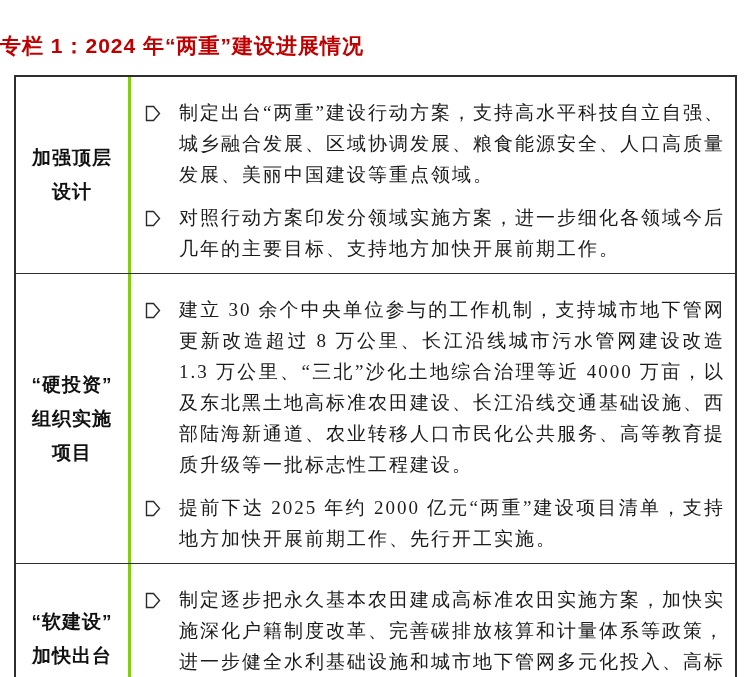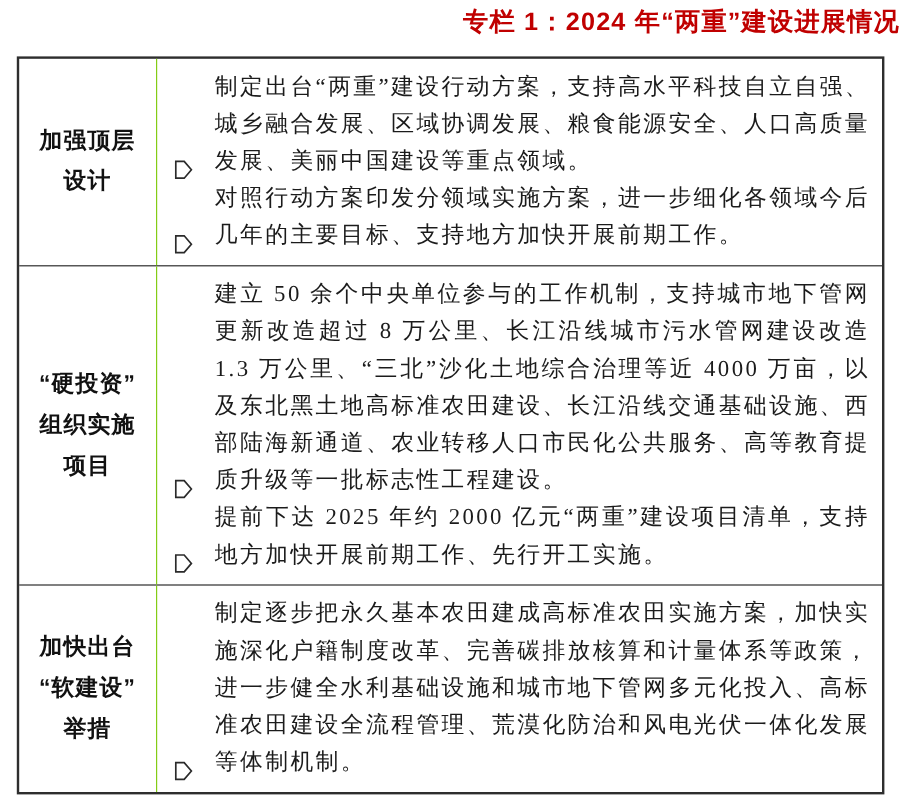--- a/index.html
+++ b/index.html
@@ -3,62 +3,63 @@
 <meta charset="utf-8">
 <style>
   * { margin: 0; padding: 0; box-sizing: border-box; }
   html, body {
     width: 750px; height: 677px;
     background: #ffffff;
     overflow: hidden;
     font-family: "Liberation Serif", "DejaVu Serif", serif;
   }
   .title {
-    padding-top: 4px;
-    text-align: right;
+    padding-top: 32px;
+    text-align: left;
     font-family: "Liberation Sans", "DejaVu Sans", sans-serif;
     font-weight: bold;
     font-size: 21px;
     letter-spacing: 1px;
     color: #c00000;
   }
   .panel-table {
     margin: 15px 13px 0 14px;
     border: 2px solid #2e2e2e;
   }
   .row {
     display: flex;
     align-items: stretch;
     border-top: 1px solid #2e2e2e;
   }
   .row:first-child { border-top: none; }
   .label-cell {
     width: 115px;
     flex: 0 0 115px;
-    border-right: 1px solid #84cc16;
+    border-right: 3px solid #84cc16;
     display: flex;
     flex-direction: column;
     justify-content: center;
     align-items: center;
     text-align: center;
     font-family: "Liberation Sans", "DejaVu Sans", sans-serif;
     font-weight: bold;
     font-size: 19px;
     line-height: 34px;
     color: #111111;
     letter-spacing: 1px;
     padding: 6px 2px;
   }
   .content-cell {
     flex: 1 1 auto;
     padding: 8px 10px 9px 14px;
   }
   .bullet {
     display: flex;
-    align-items: flex-end;
+    align-items: flex-start;
+    margin-top: 12px;
   }
   .bullet-icon {
     flex: 0 0 34px;
     width: 34px;
     padding-top: 8px;
   }
   .bullet-icon svg { display: block; }
   .bullet-text {
     flex: 1 1 auto;
     font-size: 19px;
@@ -105,36 +106,36 @@
         <div class="label-line">组织实施</div>
         <div class="label-line">项目</div>
       </div>
       <div class="content-cell">
         <div class="bullet">
           <span class="bullet-icon">
             <svg width="16" height="17" viewBox="0 0 16 17">
               <polygon points="1.5,1.5 8.5,1.5 14.5,8.5 8.5,15.5 1.5,15.5" fill="none" stroke="#2b2b2b" stroke-width="1.4" stroke-linejoin="miter"></polygon>
             </svg>
           </span>
-          <div class="bullet-text">建立 50 余个中央单位参与的工作机制，支持城市地下管网更新改造超过 8 万公里、长江沿线城市污水管网建设改造 1.3 万公里、“三北”沙化土地综合治理等近 4000 万亩，以及东北黑土地高标准农田建设、长江沿线交通基础设施、西部陆海新通道、农业转移人口市民化公共服务、高等教育提质升级等一批标志性工程建设。</div>
+          <div class="bullet-text">建立 30 余个中央单位参与的工作机制，支持城市地下管网更新改造超过 8 万公里、长江沿线城市污水管网建设改造 1.3 万公里、“三北”沙化土地综合治理等近 4000 万亩，以及东北黑土地高标准农田建设、长江沿线交通基础设施、西部陆海新通道、农业转移人口市民化公共服务、高等教育提质升级等一批标志性工程建设。</div>
         </div>
         <div class="bullet">
           <span class="bullet-icon">
             <svg width="16" height="17" viewBox="0 0 16 17">
               <polygon points="1.5,1.5 8.5,1.5 14.5,8.5 8.5,15.5 1.5,15.5" fill="none" stroke="#2b2b2b" stroke-width="1.4" stroke-linejoin="miter"></polygon>
             </svg>
           </span>
           <div class="bullet-text">提前下达 2025 年约 2000 亿元“两重”建设项目清单，支持地方加快开展前期工作、先行开工实施。</div>
         </div>
       </div>
     </div>
     <div class="row">
       <div class="label-cell">
+        <div class="label-line">“软建设”</div>
         <div class="label-line">加快出台</div>
-        <div class="label-line">“软建设”</div>
         <div class="label-line">举措</div>
       </div>
       <div class="content-cell">
         <div class="bullet">
           <span class="bullet-icon">
             <svg width="16" height="17" viewBox="0 0 16 17">
               <polygon points="1.5,1.5 8.5,1.5 14.5,8.5 8.5,15.5 1.5,15.5" fill="none" stroke="#2b2b2b" stroke-width="1.4" stroke-linejoin="miter"></polygon>
             </svg>
           </span>
           <div class="bullet-text">制定逐步把永久基本农田建成高标准农田实施方案，加快实施深化户籍制度改革、完善碳排放核算和计量体系等政策，进一步健全水利基础设施和城市地下管网多元化投入、高标准农田建设全流程管理、荒漠化防治和风电光伏一体化发展等体制机制。</div>

